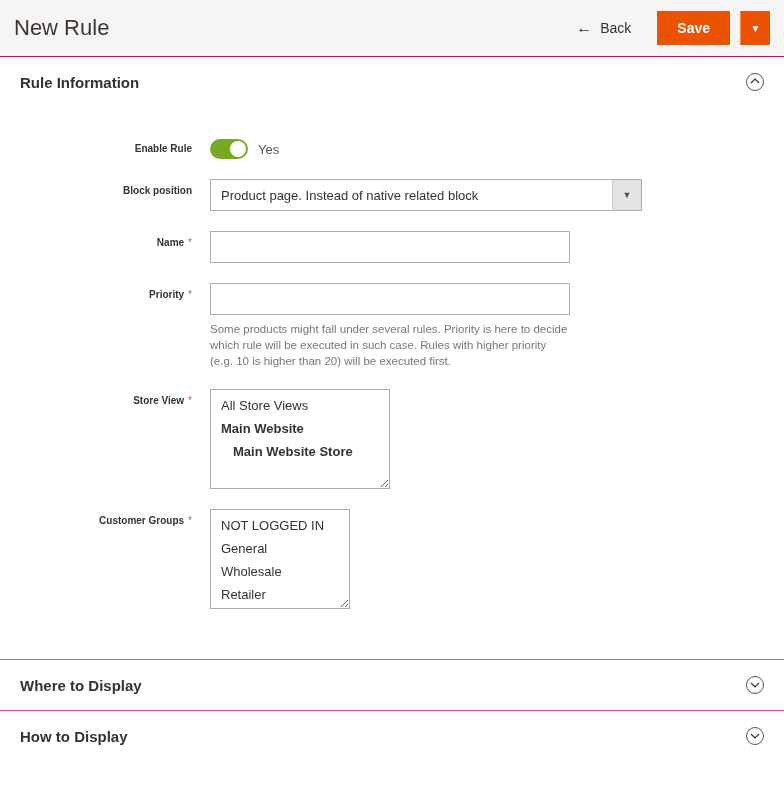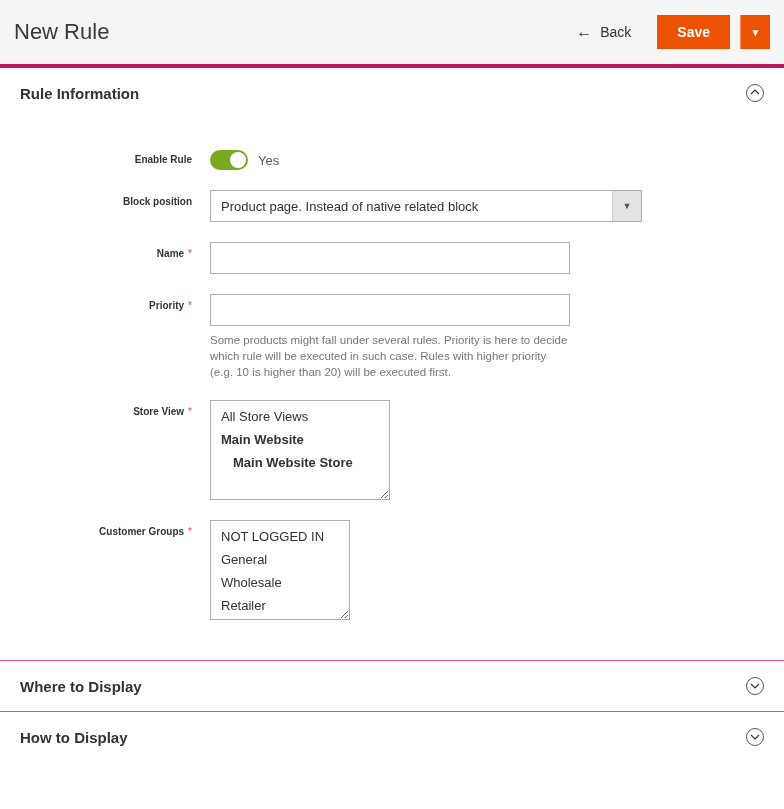--- a/index.html
+++ b/index.html
@@ -4,22 +4,22 @@
 <style>
   * { box-sizing: border-box; margin: 0; padding: 0; }
   body {
     font-family: Arial, Helvetica, sans-serif;
     background: #fff;
     width: 784px;
     color: #333;
   }
   .top-bar {
     background: #f5f5f5;
-    border-bottom: 4px solid #be185d;
-    height: 68px;
+    border-bottom: 1px solid #be185d;
+    height: 57px;
     display: flex;
     align-items: center;
     padding: 0 14px;
     gap: 10px;
   }
   .page-title {
     font-size: 22px;
     font-weight: 400;
     color: #41362f;
     flex: 1;
@@ -269,21 +269,21 @@
       </div>
       <div class="form-control">
         <div class="multi-select" id="store-view-list">
             <div class="ms-item">All Store Views</div>
             <div class="ms-item bold">Main Website</div>
             <div class="ms-item bold indent1">Main Website Store</div>
           </div>
       </div>
     </div>
 
-    <div class="form-row" style="margin-bottom:0">
+    <div class="form-row" style="margin-bottom:10px">
       <div class="form-label">
         <span>Customer Groups</span><span class="required-mark">*</span>
       </div>
       <div class="form-control">
         <div class="multi-select groups" id="customer-groups-list">
             <div class="ms-item">NOT LOGGED IN</div>
             <div class="ms-item">General</div>
             <div class="ms-item">Wholesale</div>
             <div class="ms-item">Retailer</div>
           </div>

